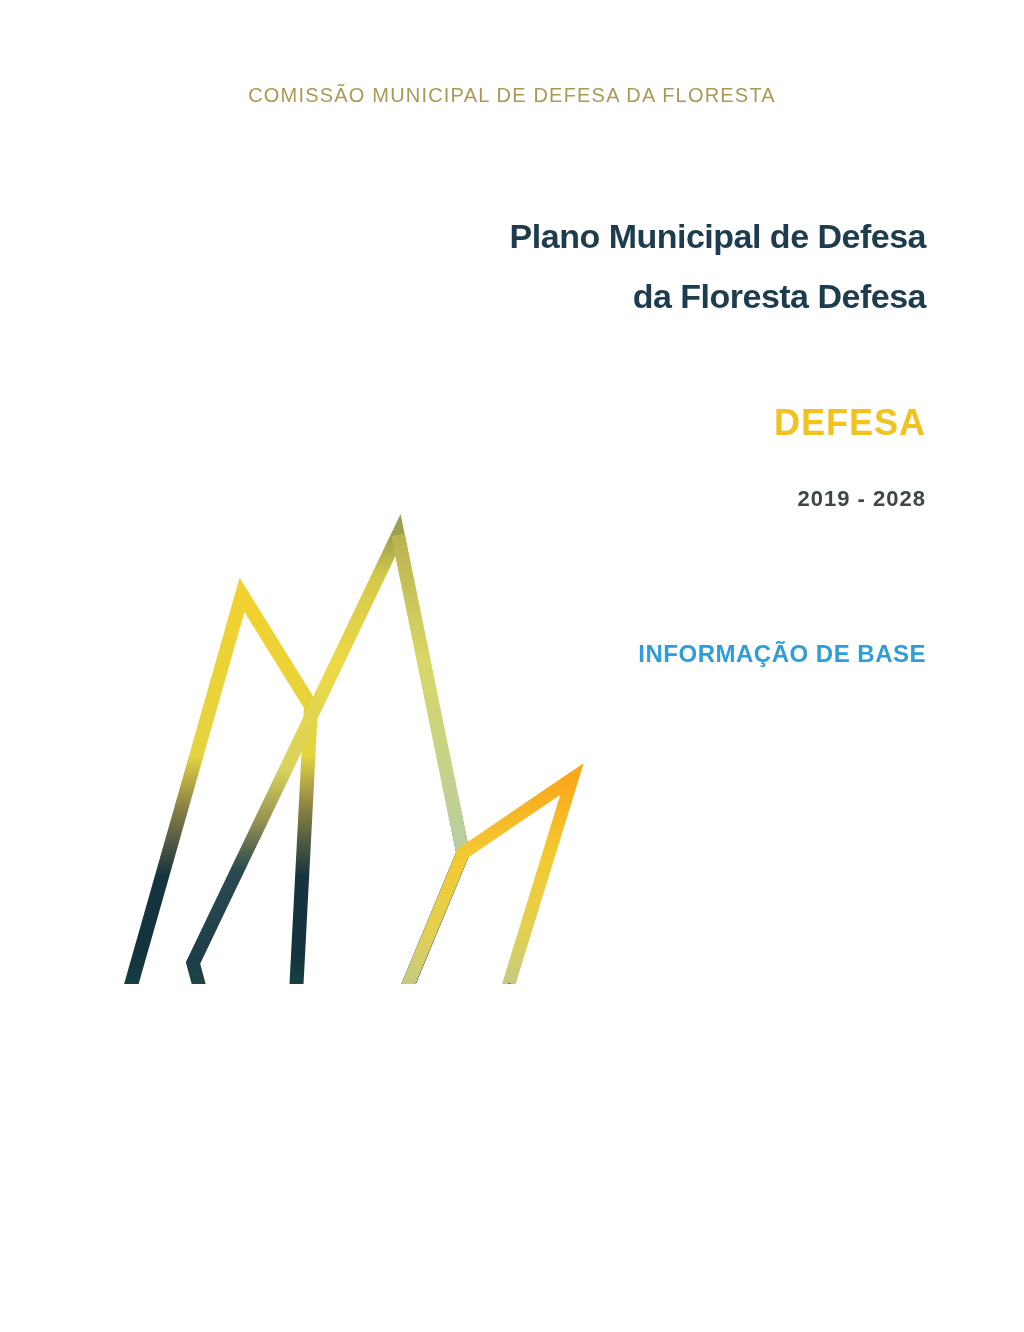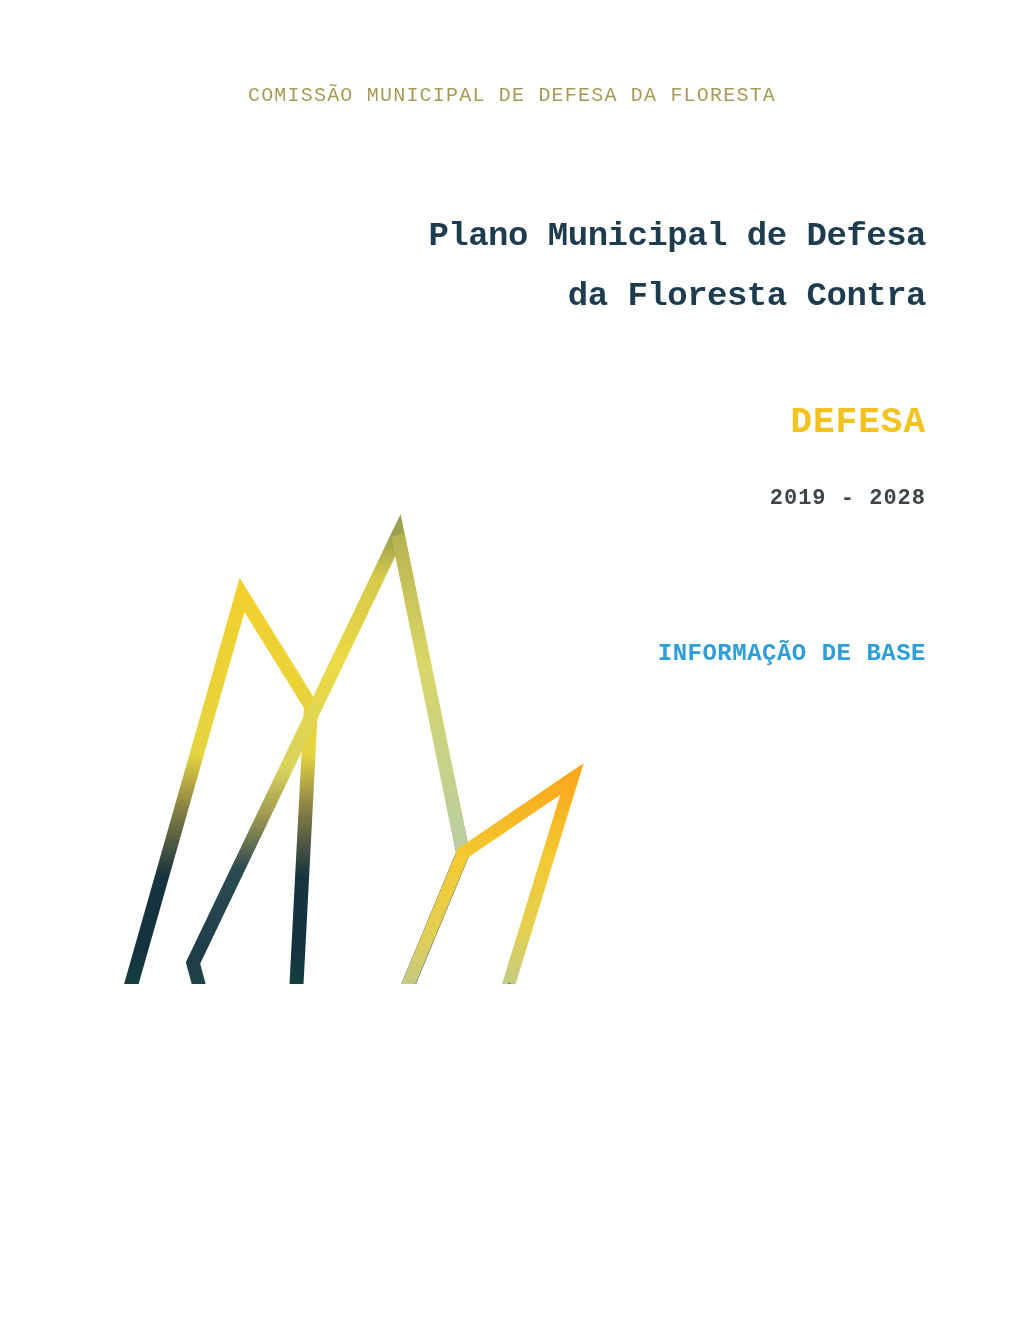--- a/index.html
+++ b/index.html
@@ -1,21 +1,21 @@
 <!DOCTYPE html>
 <html style="--c-kicker: #a89a55; --c-title: #1d3c4e; --c-acronym: #f2c21f; --c-period: #3e464a; --c-section: #2d9ed9; --c-volume: #4b4b4b; --c-logo_text: #201d1e; --c-graphic_yellow: #ecd945; --c-graphic_orange: #f9a81b; --c-graphic_dark_navy: #16333f; --c-graphic_green: #1f8a42; --c-graphic_blue: #2fa7e4;"><head>
 <meta charset="utf-8">
 <style>
   html,body{margin:0;padding:0;background:#ffffff;}
   .page{
     position:relative;
     width:1024px;height:984px;
     background:#ffffff;
     overflow:hidden;
-    font-family:Liberation Mono, monospace;
+    font-family:Liberation Sans, sans-serif;
   }
   .kicker{
     position:absolute;top:84px;left:0;width:100%;
     text-align:center;
     font-size:20px;letter-spacing:1.2px;font-weight:400;
     color:var(--c-kicker,#a89a55);
   }
   .title{
     position:absolute;top:206px;right:98px;
     text-align:right;
@@ -112,21 +112,21 @@
       <path d="M398,535 L463,853" stroke="url(#g2b)" stroke-width="13.5"></path>
       <path d="M572,779 L463,853 L303,1237 L437,1246 L470,1110 Z" stroke="url(#g3)" stroke-width="13"></path>
       <path d="M513,992 L640,1054 L449,1240 Z" stroke="url(#g4)" stroke-width="13"></path>
     </g>
   </svg>
 
   <div class="kicker">COMISSÃO MUNICIPAL DE DEFESA DA FLORESTA</div>
 
   <div class="title">
     <div>Plano Municipal de Defesa</div>
-    <div>da Floresta Contra</div>
+    <div>da Floresta Defesa</div>
   </div>
 
   <div class="acronym">DEFESA</div>
 
   <div class="period">2019 - 2028</div>
 
   <div class="section">INFORMAÇÃO DE BASE</div>
 
 
   <div class="logo">

